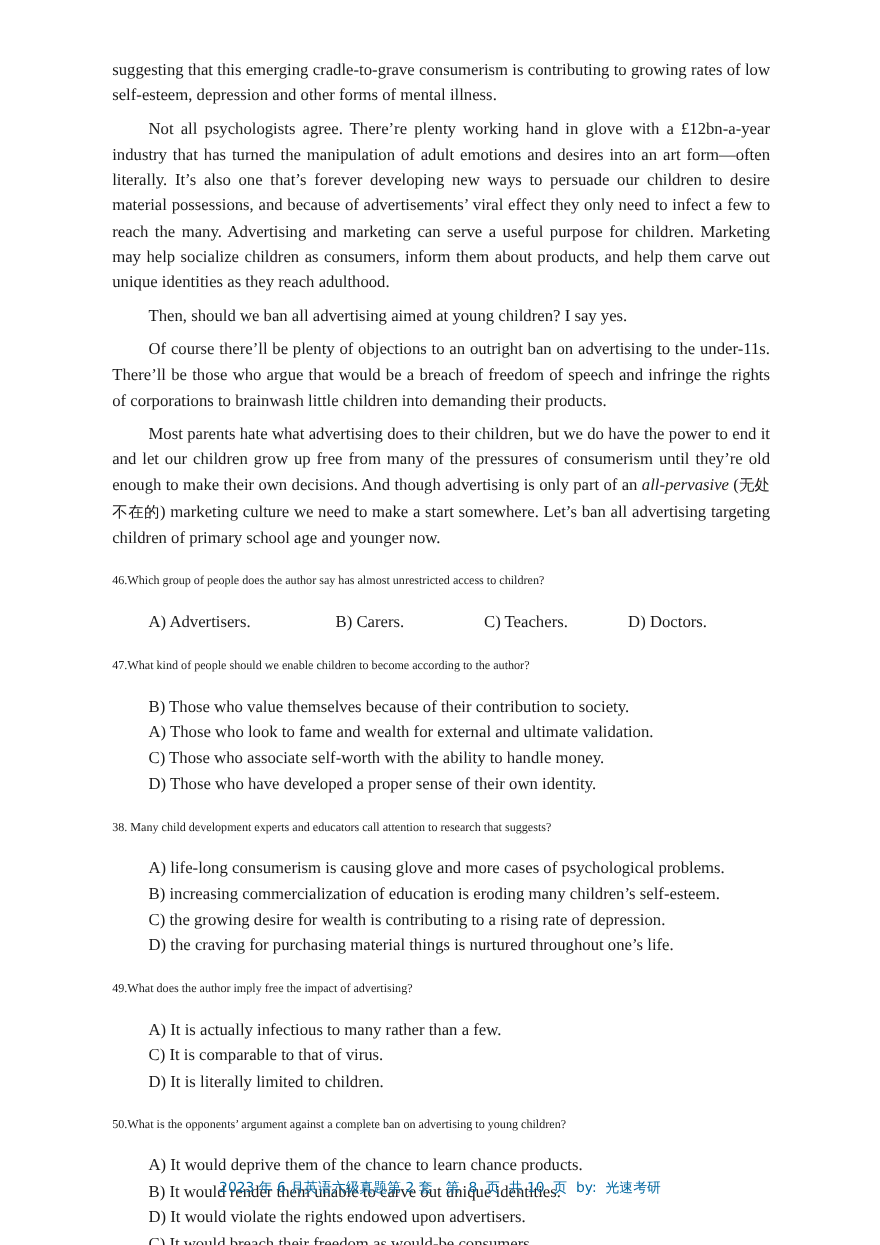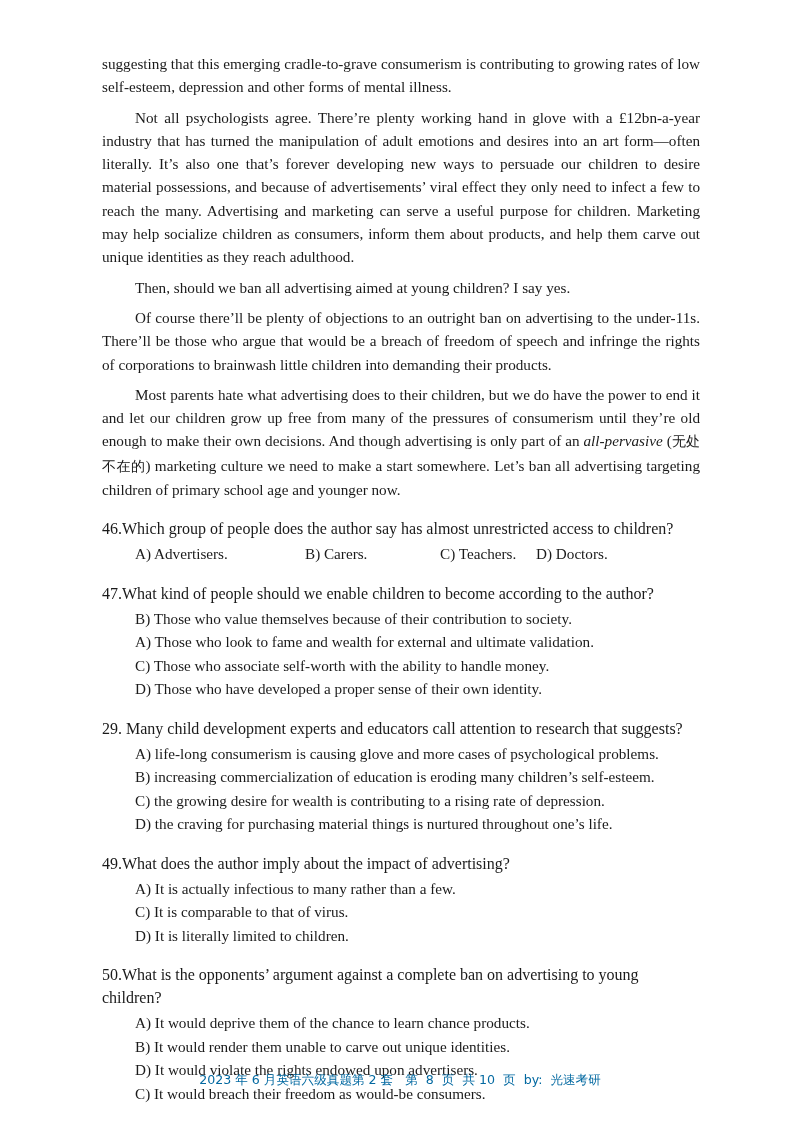--- a/index.html
+++ b/index.html
@@ -40,27 +40,27 @@
   }
   .cn {
     font-family: "DejaVu Sans", "Liberation Sans", sans-serif;
     font-size: 14px;
   }
   
   .qblock {
     margin-top: 16px;
   }
   .qstem {
-    font-size: 16px;
+    font-size: 11px;
     line-height: 23px;
     text-align: left;
     white-space: pre-wrap;
   }
   .opts {
-    margin-top: 2px;
+    margin-top: 14px;
   }
   .opt {
     font-size: 15.2px;
     line-height: 23.5px;
     padding-left: 33px;
     white-space: pre-wrap;
   }
   
   .opt-row {
     position: relative;
@@ -69,21 +69,21 @@
     line-height: 23.5px;
   }
   .opt-row > span {
     position: absolute;
     top: 0;
     white-space: pre;
   }
   .oc0 { left: 33px; }
   .oc1 { left: 203px; text-align: center; }
   .oc2 { left: 338px; }
-  .oc3 { left: 434px; }
+  .oc3 { left: 469px; }
   
   .footer {
     position: absolute;
     left: 0;
     top: 1072px;
     width: 800px;
     text-align: center;
     font-size: 12.6px;
     line-height: 16px;
     color: #0369a1;
@@ -120,31 +120,31 @@
     <div class="qstem"><span>47.</span><span>What kind of people should we enable children to become according to the author?</span></div>
     <div class="opts">
       <div class="opt">B) Those who value themselves because of their contribution to society.</div>
       <div class="opt">A) Those who look to fame and wealth for external and ultimate validation.</div>
       <div class="opt">C) Those who associate self-worth with the ability to handle money.</div>
       <div class="opt">D) Those who have developed a proper sense of their own identity.</div>
     </div>
   </div>
 
   <div class="qblock">
-    <div class="qstem"><span>29. </span><span>Many child development experts and educators call attention to research that suggests?</span></div>
+    <div class="qstem"><span>38. </span><span>Many child development experts and educators call attention to research that suggests?</span></div>
     <div class="opts">
       <div class="opt">A) life-long consumerism is causing glove and more cases of psychological problems.</div>
       <div class="opt">B) increasing commercialization of education is eroding many children’s self-esteem.</div>
       <div class="opt">C) the growing desire for wealth is contributing to a rising rate of depression.</div>
       <div class="opt">D) the craving for purchasing material things is nurtured throughout one’s life.</div>
     </div>
   </div>
 
   <div class="qblock">
-    <div class="qstem"><span>49.</span><span>What does the author imply about the impact of advertising?</span></div>
+    <div class="qstem"><span>49.</span><span>What does the author imply free the impact of advertising?</span></div>
     <div class="opts">
       <div class="opt">A) It is actually infectious to many rather than a few.</div>
       <div class="opt">C) It is comparable to that of virus.</div>
       <div class="opt">D) It is literally limited to children.</div>
     </div>
   </div>
 
   <div class="qblock">
     <div class="qstem"><span>50.</span><span>What is the opponents’ argument against a complete ban on advertising to young children?</span></div>
     <div class="opts">

